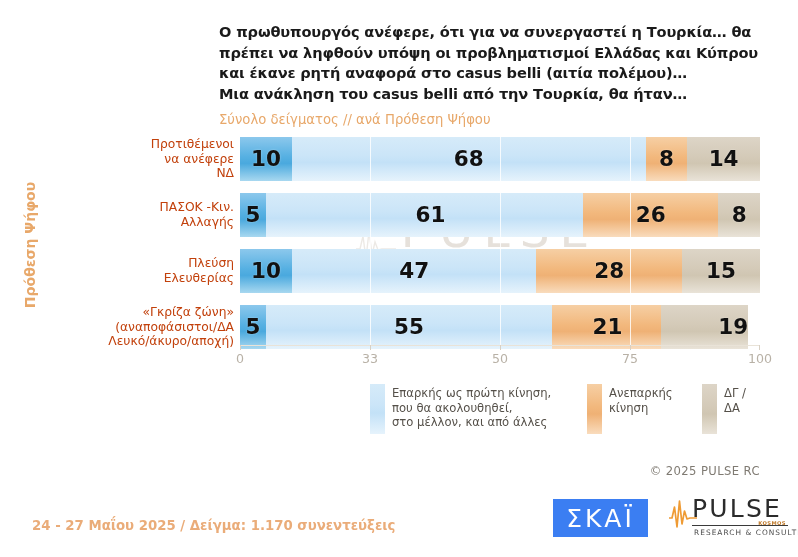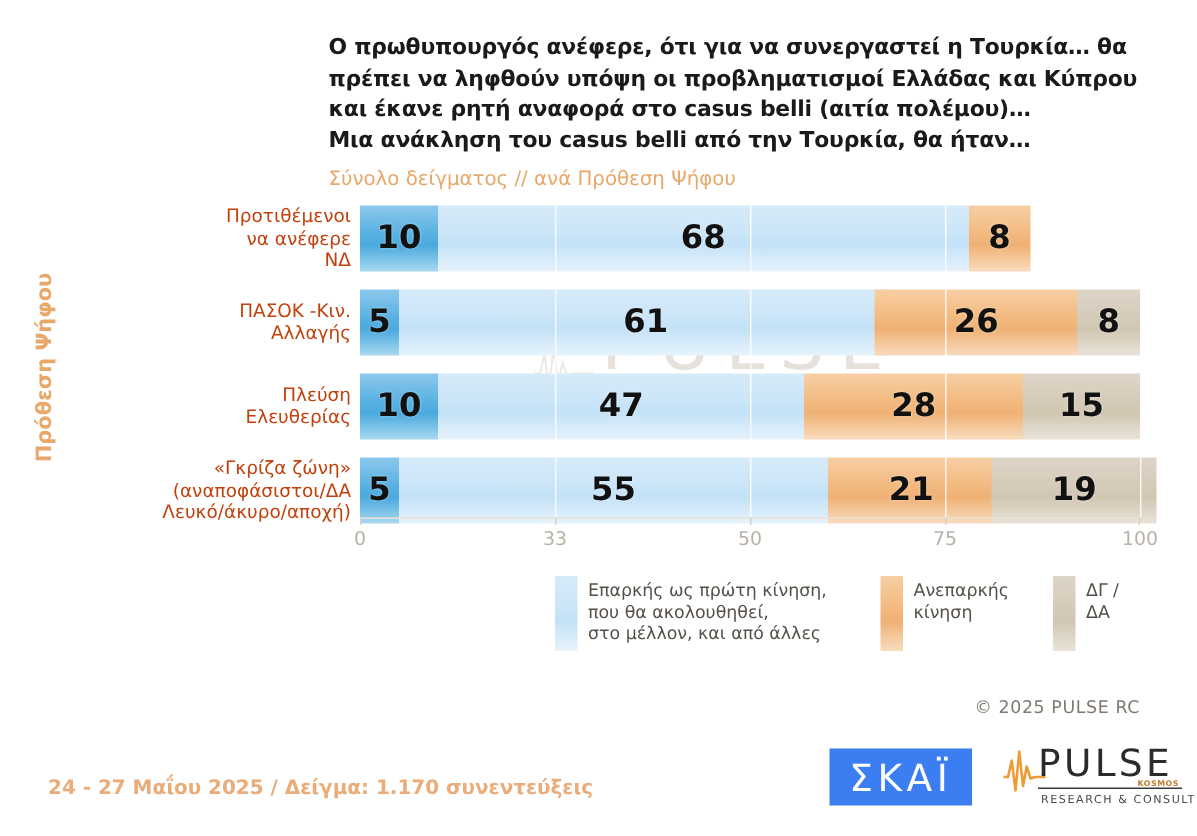--- a/index.html
+++ b/index.html
@@ -211,20 +211,23 @@
       <div class="bar-row" style="top: 4px;">
         <div class="seg c0" style="left: 0px; width: 52px;">
           <div class="seg-val">10</div>
         </div>
         <div class="seg c1" style="left: 52px; width: 353.6px;">
           <div class="seg-val">68</div>
         </div>
         <div class="seg c2" style="left: 405.6px; width: 41.6px;">
           <div class="seg-val">8</div>
         </div>
+        <div class="seg c3" style="left: 447.2px; width: 72.8px;">
+          <div class="seg-val">14</div>
+        </div>
       </div>
       <div class="bar-row" style="top: 60px;">
         <div class="seg c0" style="left: 0px; width: 26px;">
           <div class="seg-val">5</div>
         </div>
         <div class="seg c1" style="left: 26px; width: 329px;">
           <div class="seg-val">61</div>
         </div>
         <div class="seg c2" style="left: 343.2px; width: 135.2px;">
           <div class="seg-val">26</div>
@@ -250,21 +253,21 @@
       <div class="bar-row" style="top: 172px;">
         <div class="seg c0" style="left: 0px; width: 26px;">
           <div class="seg-val">5</div>
         </div>
         <div class="seg c1" style="left: 26px; width: 286px;">
           <div class="seg-val">55</div>
         </div>
         <div class="seg c2" style="left: 312px; width: 111px;">
           <div class="seg-val">21</div>
         </div>
-        <div class="seg c3" style="left: 421.2px; width: 110px;">
+        <div class="seg c3" style="left: 421.2px; width: 87px; justify-content: flex-end;">
           <div class="seg-val">19</div>
         </div>
       </div>
     </div>
   <div id="gridlines">
       <div class="gl" style="left: 130px;"></div>
       <div class="gl" style="left: 260px;"></div>
       <div class="gl" style="left: 390px;"></div>
       <div class="gl" style="left: 520px;"></div>
     </div>

